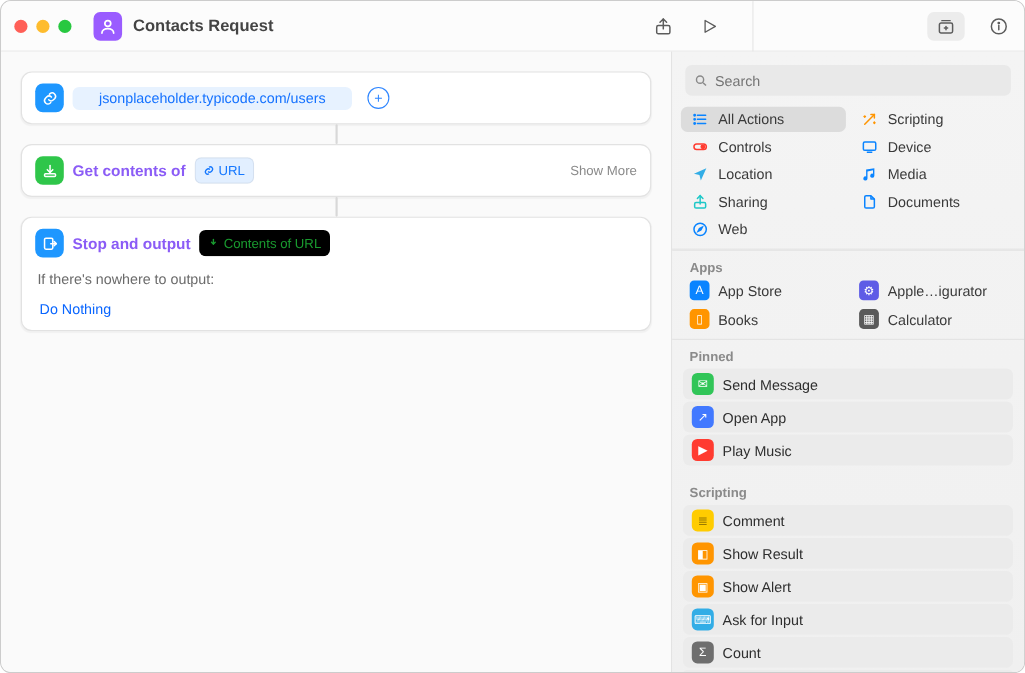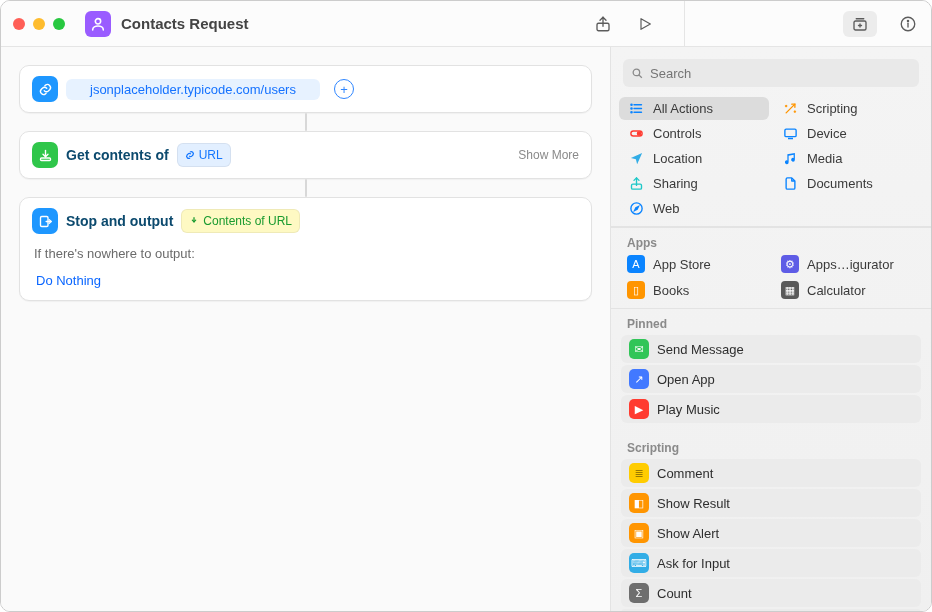--- a/index.html
+++ b/index.html
@@ -47,27 +47,27 @@
   .card-row { display:flex; align-items:center; gap:8px; }
   .bicon { width:26px; height:26px; border-radius:7px; display:flex; align-items:center; justify-content:center; color:#fff; flex-shrink:0; }
   .bicon.blue { background:#1e97ff; }
   .bicon.green { background:#2fc64a; }
   .bicon.blue2 { background:#1e97ff; }
   .url-pill {
     background:#e7f2ff; color:#1572ff; font-weight:500; padding:3px 24px; border-radius:6px;
     font-size:13px;
   }
   .plus-circle { width:20px; height:20px; border-radius:50%; border:1.5px solid #2f86ff; color:#2f86ff; display:flex; align-items:center; justify-content:center; font-size:13px; margin-left:6px;}
-  .card-title { font-weight:600; font-size:14px; color:#0c4a6e; }
+  .card-title { font-weight:600; font-size:14px; color:#8b5cf6; }
   .var-pill {
     display:inline-flex; align-items:center; gap:4px; padding:4px 7px; border-radius:6px;
     font-size:12px; border:1px solid rgba(0,0,0,0.06);
   }
   .var-pill.blue { background:#e2efff; color:#1477ff; }
-  .var-pill.green { background:#fef9c3; color:#199a2f; }
+  .var-pill.green { background:#000000; color:#199a2f; }
   .show-more { margin-left:auto; color:#8a8a8a; font-size:12px; cursor:pointer;}
   .sub-label { color:#6b6b6b; font-size:13px; margin:8px 2px 6px 2px;}
   .link-blue { color:#0a66ff; font-size:13px; padding:2px 4px;}
   .connector { height:18px; display:flex; justify-content:center; }
   .connector::before { content:""; width:2px; background:#d8d8d8; border-radius:1px;}
   .card.expand { display:flex; flex-direction:column; gap:4px;}
 
   .search {
     margin: 12px 12px 8px 12px; height:28px; background:#e9e9e9; border-radius:6px;
     display:flex; align-items:center; padding: 0 8px; color:#8a8a8a; gap:6px;
@@ -324,21 +324,21 @@
 
       <div class="mid">
         <div class="sect-h">Apps</div>
         <div id="apps-grid" class="apps">
             <div class="app-item">
               <span class="app-ic blue">A</span>
               <span>App Store</span>
             </div>
             <div class="app-item">
               <span class="app-ic purple">⚙</span>
-              <span>Apps…igurator</span>
+              <span>Apple…igurator</span>
             </div>
             <div class="app-item">
               <span class="app-ic orange">▯</span>
               <span>Books</span>
             </div>
             <div class="app-item">
               <span class="app-ic gray">▦</span>
               <span>Calculator</span>
             </div>
           </div>

